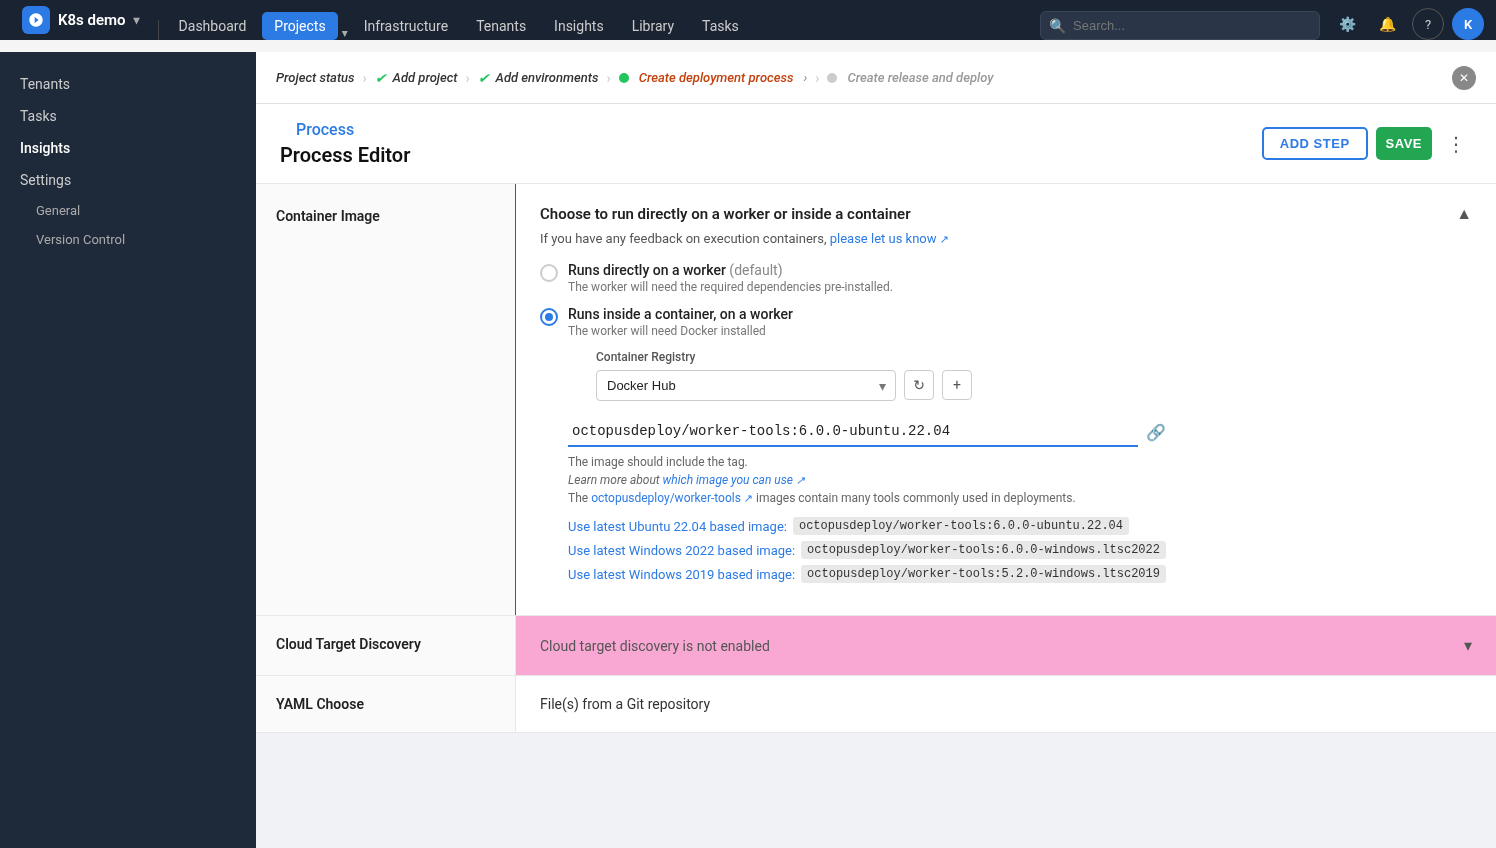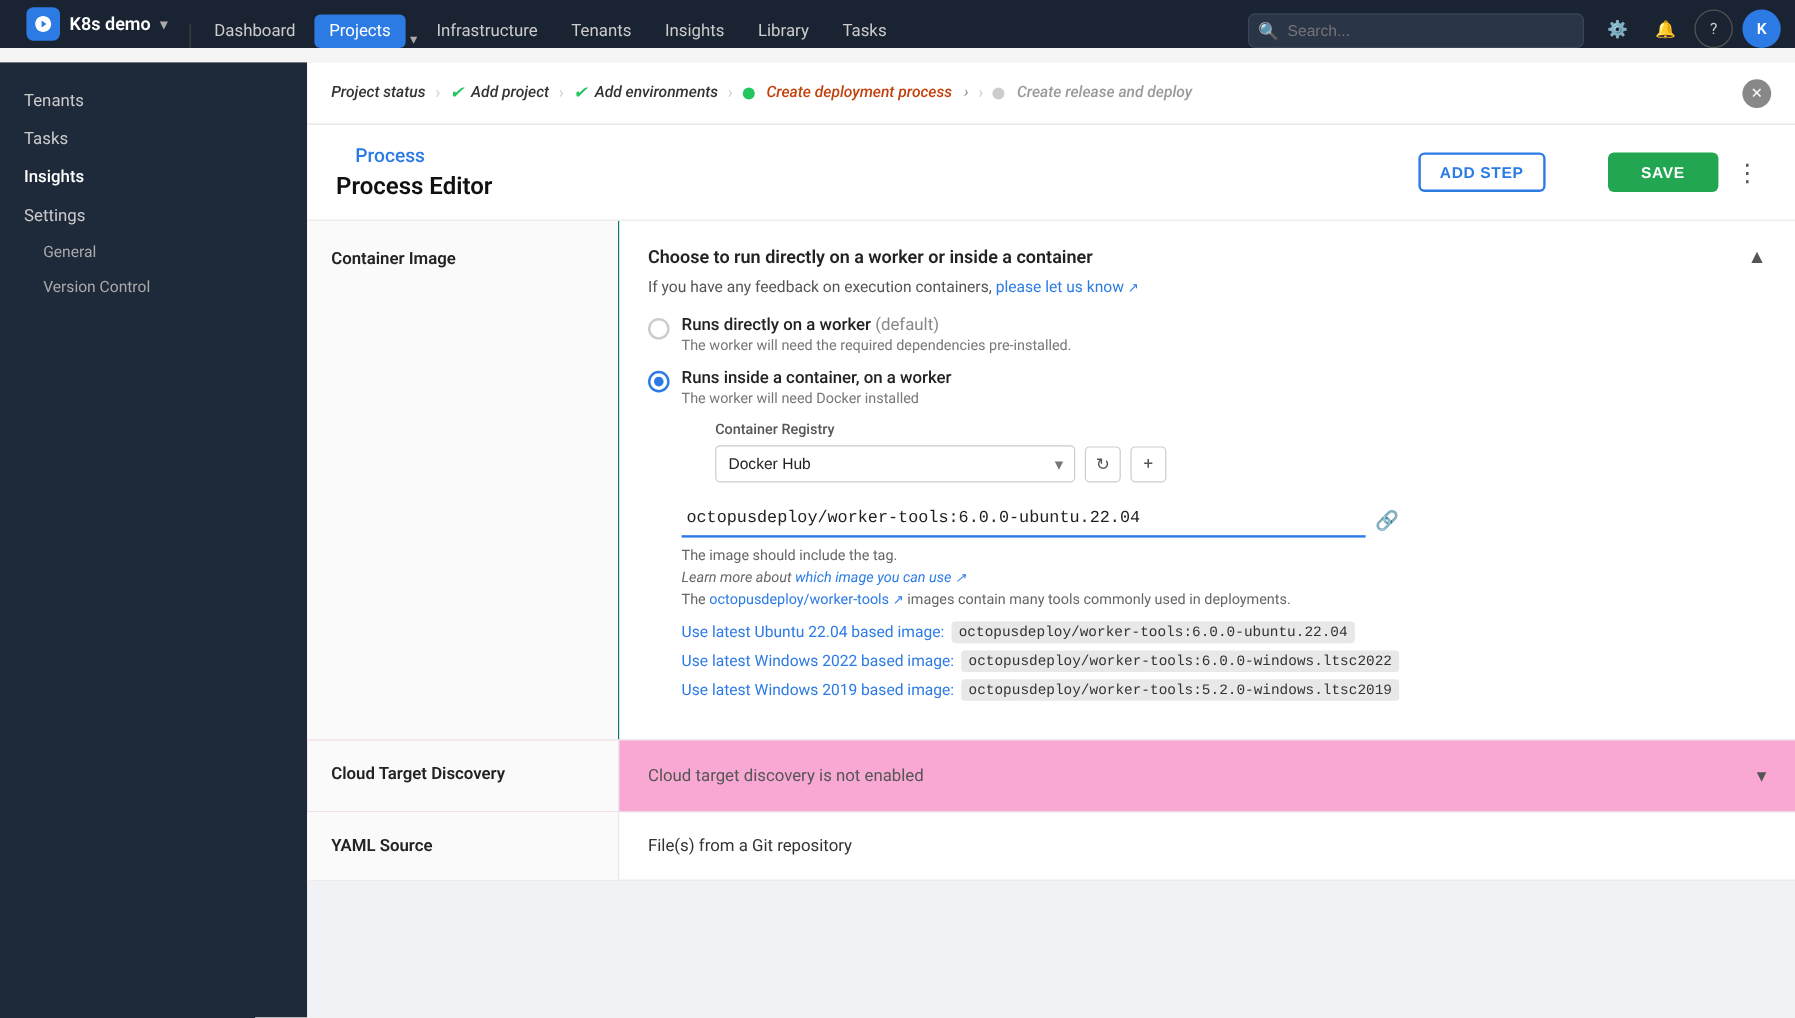--- a/index.html
+++ b/index.html
@@ -44,21 +44,21 @@
     .bc-sep { color: #ccc; font-size: 14px; }
     .bc-check { color: #22c55e; font-size: 14px; }
     .bc-close { margin-left: auto; width: 24px; height: 24px; border-radius: 50%; background: #888; color: white; display: flex; align-items: center; justify-content: center; cursor: pointer; font-size: 12px; }
 
     
     .process-header { background: white; padding: 16px 24px 16px 24px; display: flex; align-items: center; justify-content: space-between; border-bottom: 1px solid #e8e8e8; flex-shrink: 0; }
     .process-title-area .process-label { color: #2c7be5; font-size: 16px; font-weight: 500; margin-bottom: 4px; padding-left: 16px; }
     .process-title-area h2 { font-size: 20px; font-weight: 600; color: #111; }
     .process-actions { display: flex; align-items: center; gap: 8px; }
     .btn-add-step { border: 2px solid #2c7be5; color: #2c7be5; background: white; padding: 7px 16px; border-radius: 5px; font-weight: 600; font-size: 13px; cursor: pointer; letter-spacing: 0.5px; }
-    .btn-save { background: #22a652; color: white; border: none; padding: 9px 28px; border-radius: 5px; font-weight: 700; font-size: 13px; cursor: pointer; letter-spacing: 0.5px; margin-left: 44px; }
+    .btn-save { background: #22a652; color: white; border: none; padding: 9px 10px; border-radius: 5px; font-weight: 700; font-size: 13px; cursor: pointer; letter-spacing: 0.5px; }
     .btn-more { width: 32px; height: 32px; display: flex; align-items: center; justify-content: center; cursor: pointer; color: #555; font-size: 20px; border-radius: 5px; }
 
     
     .content-area { flex: 1; overflow-y: auto; padding: 0; }
 
     
     .section-row { display: flex; border-bottom: 1px solid #e8e8e8; background: white; }
     .section-label-col { width: 260px; min-width: 260px; padding: 24px 20px; background: #fafafa; border-right: 1px solid #0f766e; font-weight: 600; font-size: 14px; color: #222; }
     .section-content-col { flex: 1; padding: 20px 24px; }
 
@@ -69,21 +69,21 @@
     .radio-option { display: flex; align-items: flex-start; gap: 10px; margin-bottom: 12px; }
     .radio-circle { width: 18px; height: 18px; border-radius: 50%; border: 2px solid #ccc; flex-shrink: 0; margin-top: 2px; position: relative; display: flex; align-items: center; justify-content: center; }
     .radio-circle.selected { border-color: #2c7be5; }
     .radio-circle.selected::after { content: ''; width: 8px; height: 8px; border-radius: 50%; background: #2c7be5; }
     .radio-text { font-size: 14px; color: #222; font-weight: 500; }
     .radio-text .default-badge { color: #888; font-weight: 400; }
     .radio-subtext { font-size: 12px; color: #777; margin-top: 2px; }
 
     .registry-section { margin-top: 12px; margin-left: 28px; }
     .registry-label { font-size: 12px; color: #555; margin-bottom: 6px; font-weight: 500; }
-    .registry-select-row { display: flex; align-items: flex-end; gap: 8px; }
+    .registry-select-row { display: flex; align-items: flex-start; gap: 8px; }
     .registry-select { border: 1px solid #ccc; border-radius: 4px; padding: 7px 32px 7px 10px; font-size: 13px; background: white; color: #222; appearance: none; cursor: pointer; min-width: 300px; position: relative; }
     .select-wrapper { position: relative; display: inline-block; }
     .select-wrapper::after { content: '▾'; position: absolute; right: 10px; top: 50%; transform: translateY(-50%); pointer-events: none; color: #777; }
     .icon-btn { width: 30px; height: 30px; border: 1px solid #ccc; border-radius: 4px; display: flex; align-items: center; justify-content: center; cursor: pointer; color: #555; background: white; font-size: 14px; }
 
     .image-input-row { margin-top: 16px; display: flex; align-items: center; gap: 8px; }
     .image-input { border: none; border-bottom: 2px solid #2c7be5; padding: 6px 4px; font-size: 14px; font-family: 'Courier New', monospace; color: #222; flex: 1; outline: none; background: transparent; }
     .link-icon { color: #777; cursor: pointer; font-size: 16px; }
 
     .image-hint { font-size: 12px; color: #666; margin-top: 8px; }
@@ -283,21 +283,21 @@
 
       <div class="cloud-row">
         <div class="cloud-label-col">Cloud Target Discovery</div>
         <div class="cloud-content-col">
           <span class="cloud-text">Cloud target discovery is not enabled</span>
           <span class="chevron-down">▾</span>
         </div>
       </div>
 
       <div class="yaml-row">
-        <div class="yaml-label-col">YAML Source</div>
+        <div class="yaml-label-col">YAML Choose</div>
         <div class="yaml-content-col">
           <span>File(s) from a Git repository</span>
         </div>
       </div>
 
     </div>
   </main>
 </div>
 
 </body></html>

